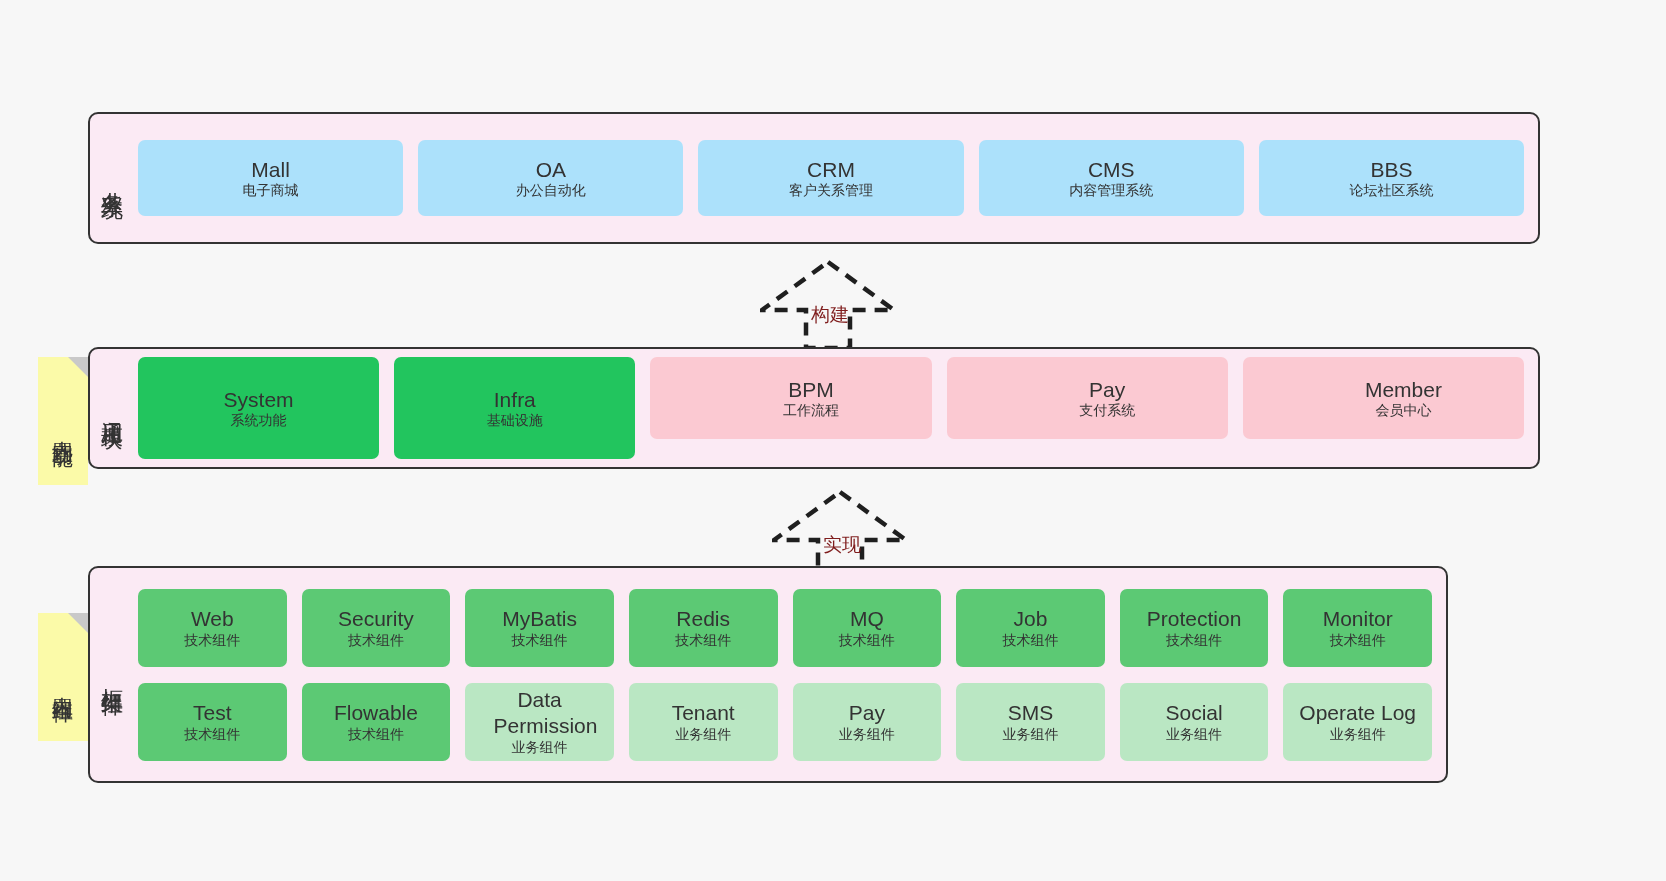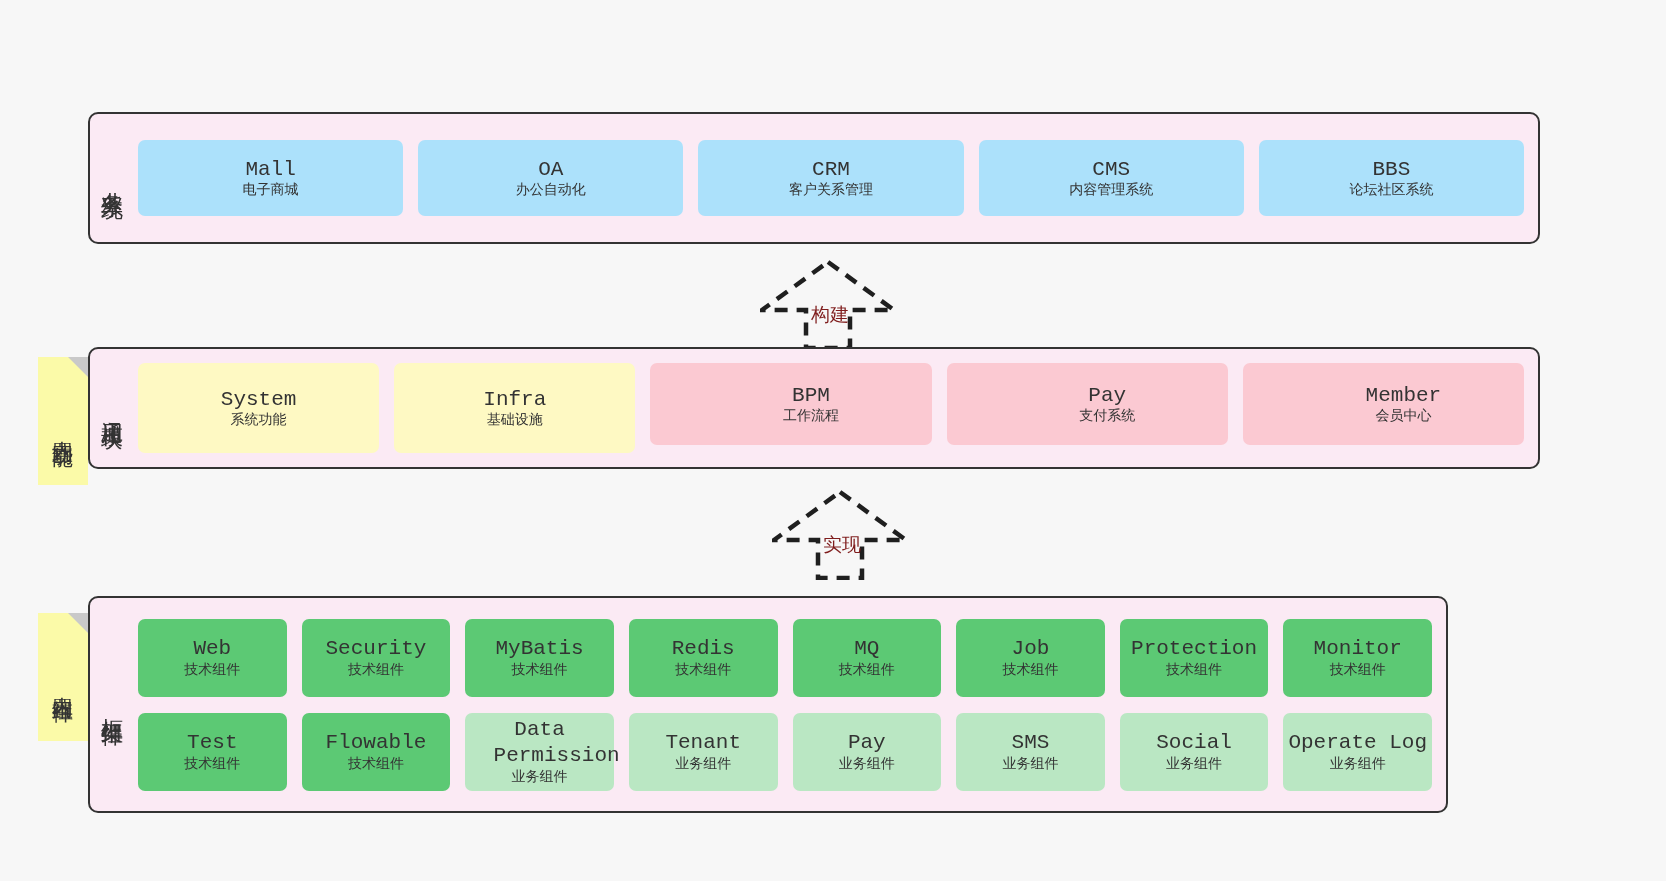--- a/index.html
+++ b/index.html
@@ -43,41 +43,40 @@
     flex:1 1 auto;
     display:flex;
     flex-direction:column;
     justify-content:center;
     gap:16px;
     padding:0 14px 0 4px;
   }
   .row{
     display:flex;
     gap:15px;
-    font-family:Liberation Mono, monospace;
   }
   .row > .card{flex:1 1 0;}
 
   
   .card{
     border-radius:7px;
     display:flex;
     flex-direction:column;
     align-items:center;
     justify-content:center;
     text-align:center;
     line-height:1.22;
     box-sizing:border-box;
     padding:6px 4px;
     user-select:none;
   }
   .card .en{font-size:21px;}
   .card .cn{font-size:14px;}
   .card.c-blue{background:#ace1fb;height:76px;}
-  .card.c-red{background:#fef9c3;height:90px;}
+  .card.c-red{background:#22c55e;height:102px;}
   .card.c-pink{background:#fbc9d2;height:82px;padding-left:44px;}
   .card.c-green{background:#5cc974;height:78px;}
   .card.c-lgreen{background:#bae7c3;height:78px;}
 
   
   .note{
     position:absolute;
     width:50px;
     background:#fbfaa8;
     box-sizing:border-box;
@@ -190,21 +189,21 @@
       <path d="M 68 4 L 134 52 L 90 52 L 90 90 L 46 90 L 46 52 L 2 52 Z" fill="none" stroke="#1f1f1f" stroke-width="4.5" stroke-dasharray="13,9" stroke-linejoin="miter"></path>
     </svg>
     <span class="lbl">实现</span>
   </div>
 
   <div class="note" style="left:38px;top:613px;height:128px;">
     <span class="fold"></span>
     <span>内置组件</span>
   </div>
 
-  <div class="layer" style="left:88px;top:596px;width:1360px;height:217px;">
+  <div class="layer" style="left:88px;top:566px;width:1360px;height:217px;">
     <div class="layer-title">框架组件</div>
     <div class="layer-body">
 
       <div class="row">
         <div class="card c-green">
           <span class="en">Web</span>
           <span class="cn">技术组件</span>
         </div>
         <div class="card c-green">
           <span class="en">Security</span>

